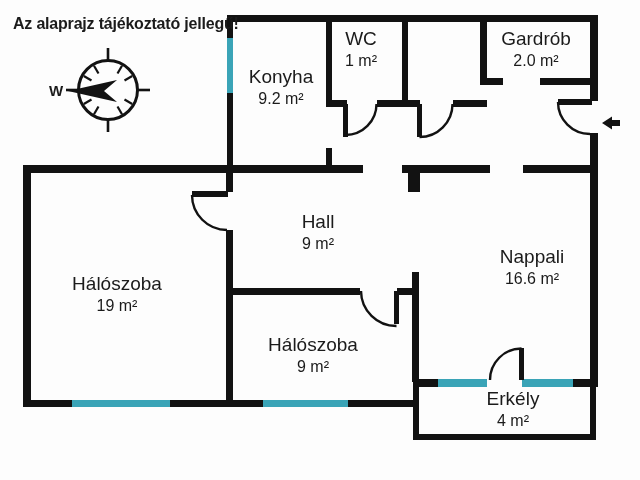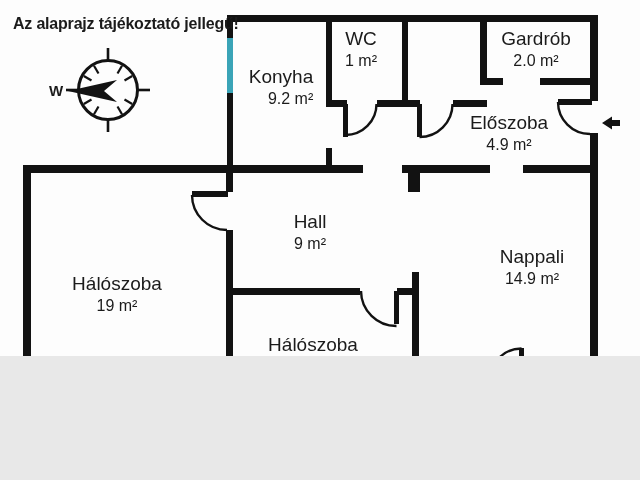--- a/index.html
+++ b/index.html
@@ -1,18 +1,18 @@
 <!DOCTYPE html>
 <html style="--color-wall: #121212; --color-window: #3aa4b7; --color-background: #fdfdfd; --color-text: #1b1b1b;"><head>
 <meta charset="utf-8">
 <style>
   html,body{margin:0;padding:0;background:#e8e8e8;}
   .canvas{
     position:relative;
-    width:640px;height:356px;
+    width:640px;height:480px;
     background:var(--color-background,#fdfdfd);
     overflow:hidden;
     font-family:"Liberation Sans", sans-serif;
   }
   .plan-svg{position:absolute;left:0;top:0;width:640px;height:480px;}
   .wall{fill:var(--color-wall,#121212);}
   .window{fill:var(--color-window,#3aa4b7);}
   .door-leaf{fill:var(--color-wall,#121212);}
   .door-arc{fill:none;stroke:var(--color-wall,#121212);stroke-width:2.4;}
   .compass-ring{fill:none;stroke:var(--color-wall,#121212);stroke-width:3;}
@@ -144,46 +144,46 @@
 
       <polygon class="solid" points="68,91 117,80 104,91 117,102"></polygon>
     </g>
 
     <polygon class="solid" points="602,123 612,116.5 612,120 620,120 620,126 612,126 612,129.5"></polygon>
   </svg>
 
   <div class="page-title">Az alaprajz tájékoztató jellegű!</div>
   <div class="compass-w">W</div>
 
-  <div class="room-label" style="left:281px;top:87px;text-align:right;">
+  <div class="room-label" style="left:281px;top:87px;">
     <div class="room-name">Konyha</div>
     <div class="room-area">9.2 m²</div>
   </div>
   <div class="room-label" style="left:361px;top:49px;">
     <div class="room-name">WC</div>
     <div class="room-area">1 m²</div>
   </div>
   <div class="room-label" style="left:536px;top:49px;">
     <div class="room-name">Gardrób</div>
     <div class="room-area">2.0 m²</div>
   </div>
-  <div class="room-label" style="left:509px;top:133px;">
-    <div class="room-name">Előszoba</div>
-    <div class="room-area">4.9 m²</div>
-  </div>
-  <div class="room-label" style="left:310px;top:232px;">
+  <div class="room-label" style="left:318px;top:232px;">
     <div class="room-name">Hall</div>
     <div class="room-area">9 m²</div>
   </div>
   <div class="room-label" style="left:508px;top:267px;margin-left:24px;">
     <div class="room-name">Nappali</div>
-    <div class="room-area">14.9 m²</div>
+    <div class="room-area">16.6 m²</div>
   </div>
   <div class="room-label" style="left:117px;top:294px;">
     <div class="room-name">Hálószoba</div>
     <div class="room-area">19 m²</div>
   </div>
   <div class="room-label" style="left:313px;top:355px;">
     <div class="room-name">Hálószoba</div>
     <div class="room-area">9 m²</div>
   </div>
+  <div class="room-label" style="left:513px;top:409px;">
+    <div class="room-name">Erkély</div>
+    <div class="room-area">4 m²</div>
+  </div>
 
 </div>
 
 </body></html>

